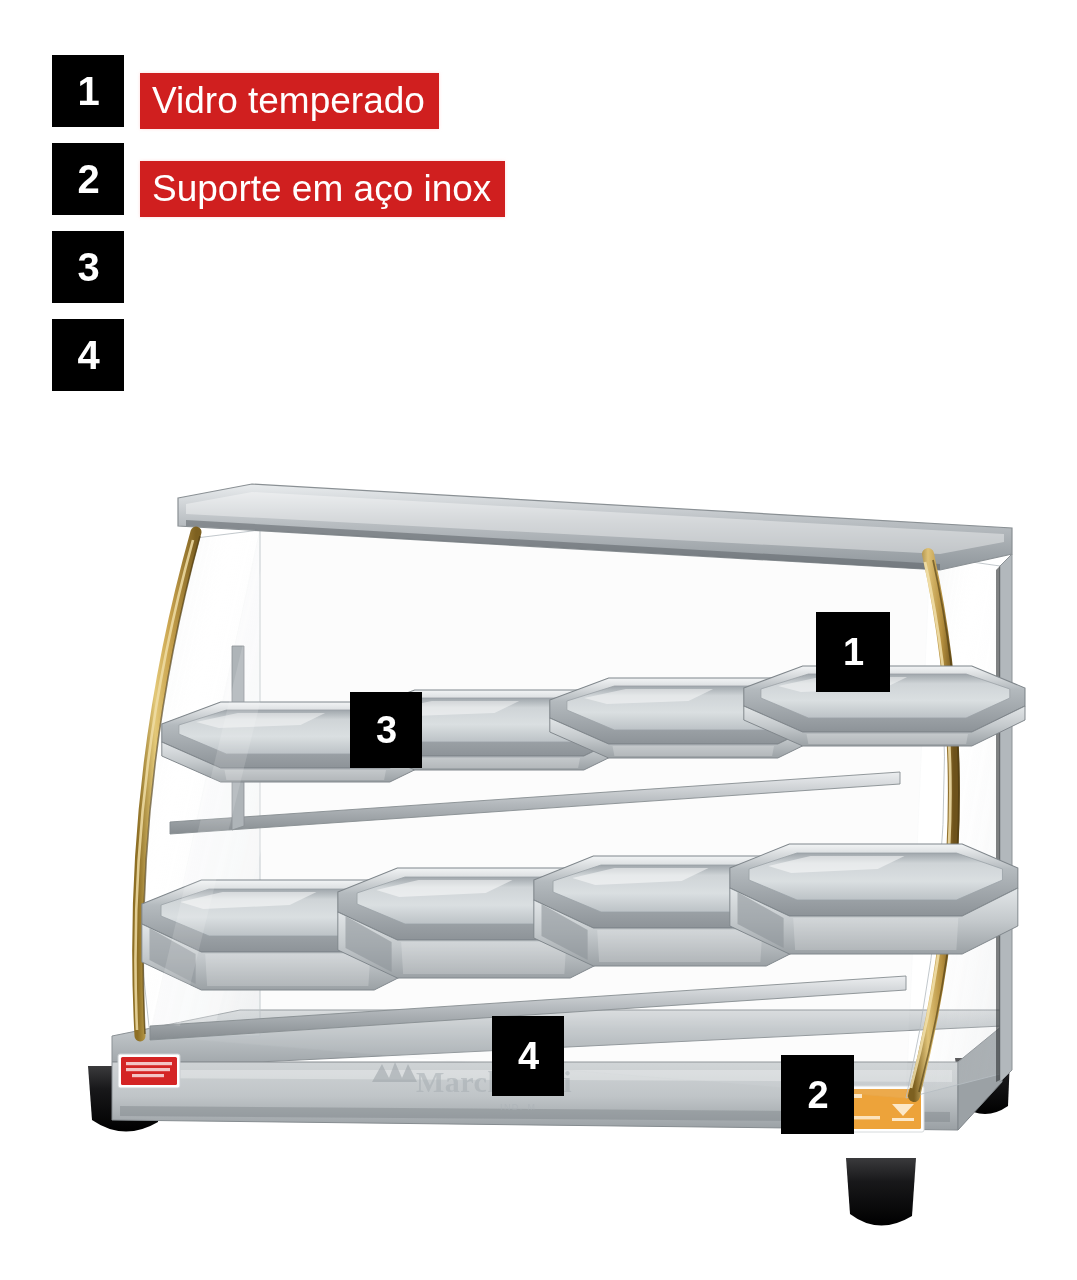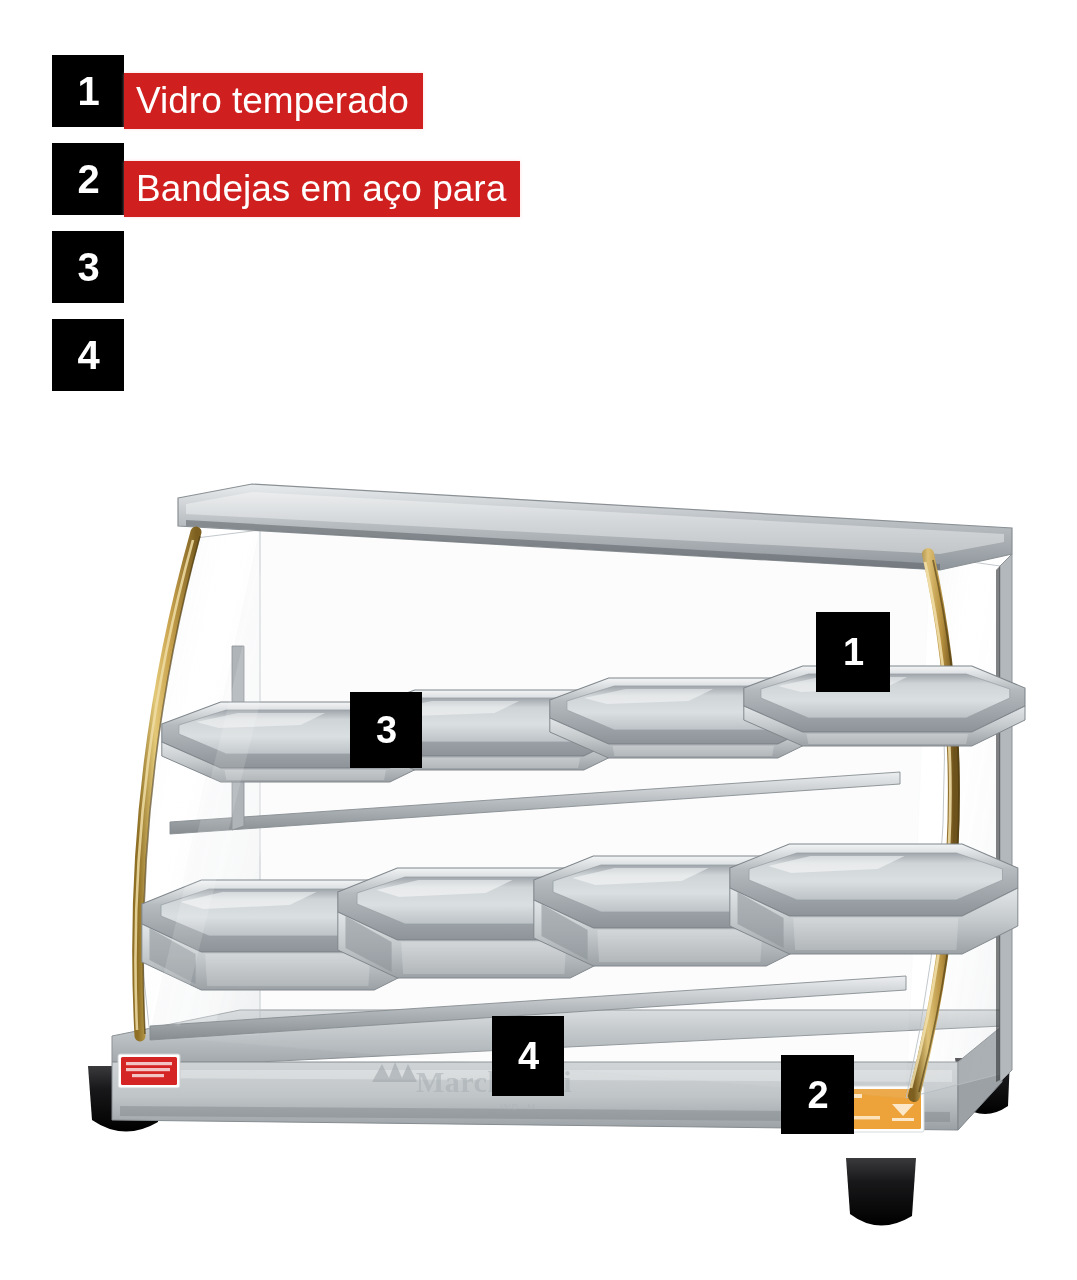--- a/index.html
+++ b/index.html
@@ -28,21 +28,21 @@
     background:#000000;
     color:#ffffff;
     font-size:40px;
     font-weight:bold;
     line-height:72px;
     text-align:center;
     letter-spacing:-1px;
   }
   .legend-bar{
     position:absolute;
-    left:72px; top:18px;
+    left:88px; top:18px;
     height:56px;
     background:#d01f1f;
     color:#ffffff;
     font-size:37px;
     line-height:56px;
     padding:0 14px 0 12px;
     white-space:nowrap;
     box-sizing:border-box;
     box-shadow:0 0 3px rgba(255,190,190,.55);
   }
@@ -78,21 +78,21 @@
 
 <div id="legend">
 
   <div class="legend-row">
     <div class="legend-num">1</div>
     <div class="legend-bar">Vidro temperado</div>
   </div>
 
   <div class="legend-row">
     <div class="legend-num">2</div>
-    <div class="legend-bar">Bandejas em aço para</div>
+    <div class="legend-bar">Suporte em aço inox</div>
   </div>
 
   <div class="legend-row">
     <div class="legend-num">3</div>
   </div>
 
   <div class="legend-row">
     <div class="legend-num">4</div>
   </div>
 

